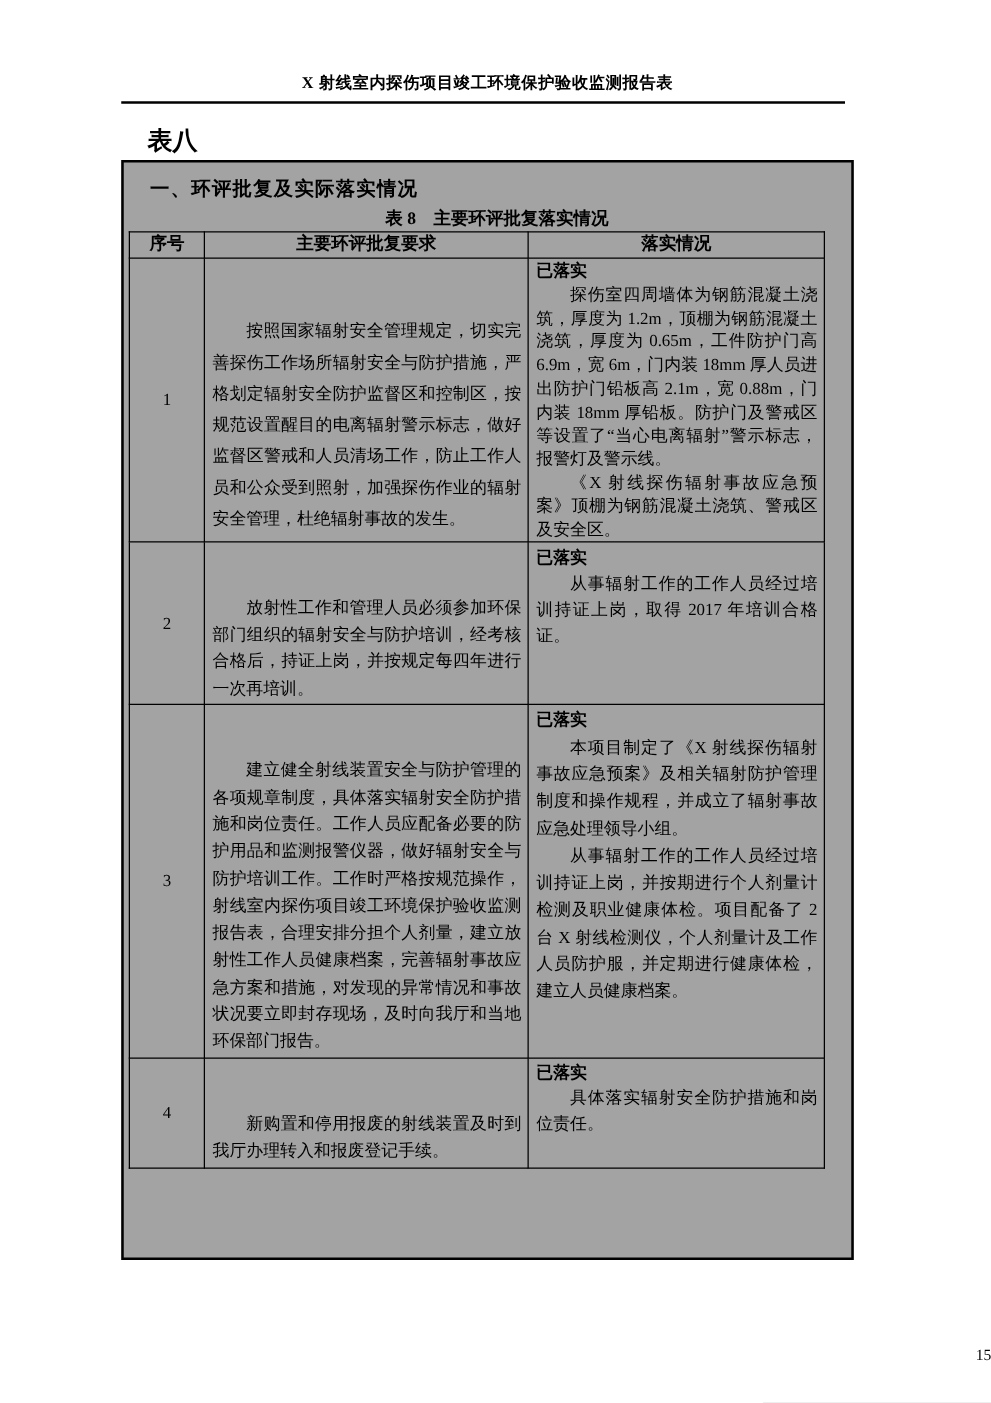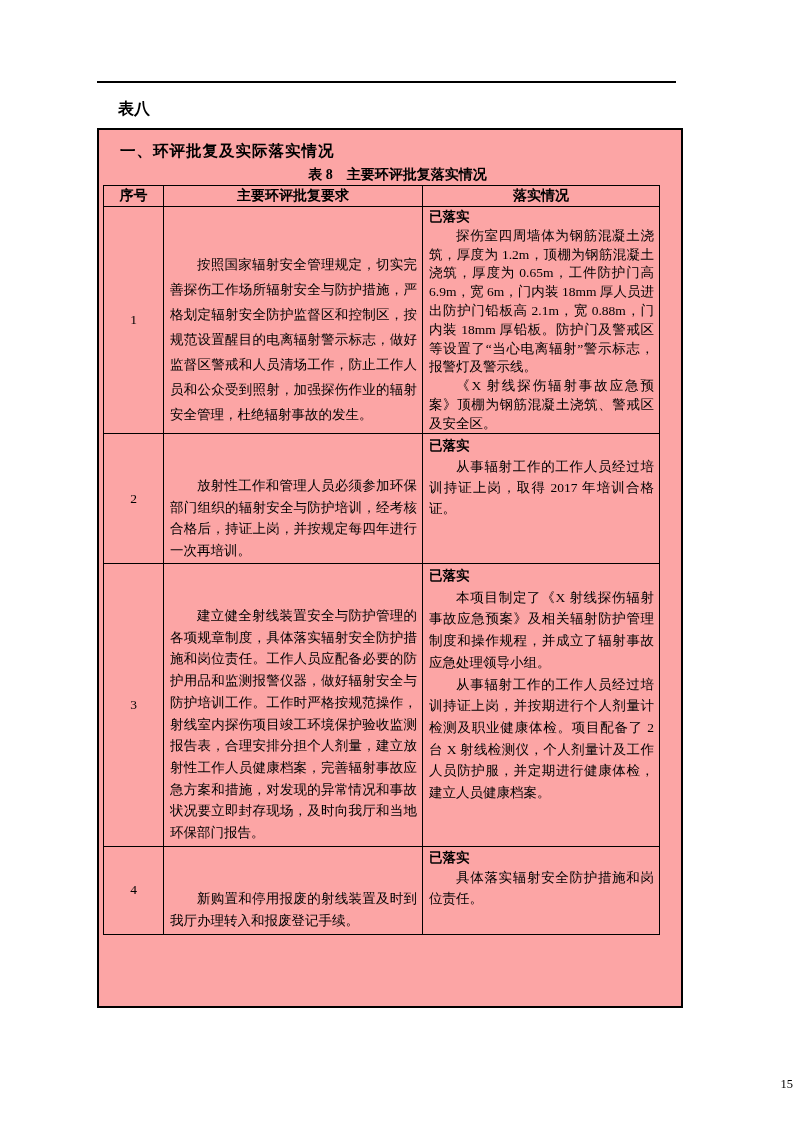--- a/index.html
+++ b/index.html
@@ -15,27 +15,27 @@
   .doc-header {
     position: absolute; top: 57px; left: 97px; width: 586px;
     text-align: center; font-weight: bold; font-size: 13px; letter-spacing: 0.5px;
   }
   .header-rule {
     position: absolute; top: 81px; left: 97px; width: 579px;
     border-top: 2px solid #000;
   }
   .section-label {
     position: absolute; top: 99px; left: 118px;
-    font-size: 16px; font-weight: bold; text-align: right;
+    font-size: 20px; font-weight: bold; text-align: right;
   }
 
   .outer-box {
     position: absolute; top: 128px; left: 97px;
     width: 586px; height: 880px;
-    border: 2px solid #000; background: #fca5a5;
+    border: 2px solid #000; background: #a3a3a3;
   }
   .box-heading {
     position: absolute; top: 11px; left: 21px;
     font-size: 15.5px; font-weight: bold; letter-spacing: 1px;
   }
   .table-caption {
     position: absolute; top: 36px; left: 21px; width: 555px;
     text-align: center; font-size: 14px; font-weight: bold;
   }
 
@@ -87,20 +87,21 @@
   .page-number {
     position: absolute; top: 1077px; left: 0; width: 100%;
     text-align: right; font-size: 12.5px;
   }
 </style>
 </head>
 <body>
 
 <div class="page">
 
+  <div class="doc-header">X 射线室内探伤项目竣工环境保护验收监测报告表</div>
   <div class="header-rule"></div>
   <div class="section-label">表八</div>
 
   <div class="outer-box">
     <div class="box-heading">一、环评批复及实际落实情况</div>
     <div class="table-caption">表 8　主要环评批复落实情况</div>
 
     <table class="inner-table">
       <colgroup>
         <col class="col-no">

